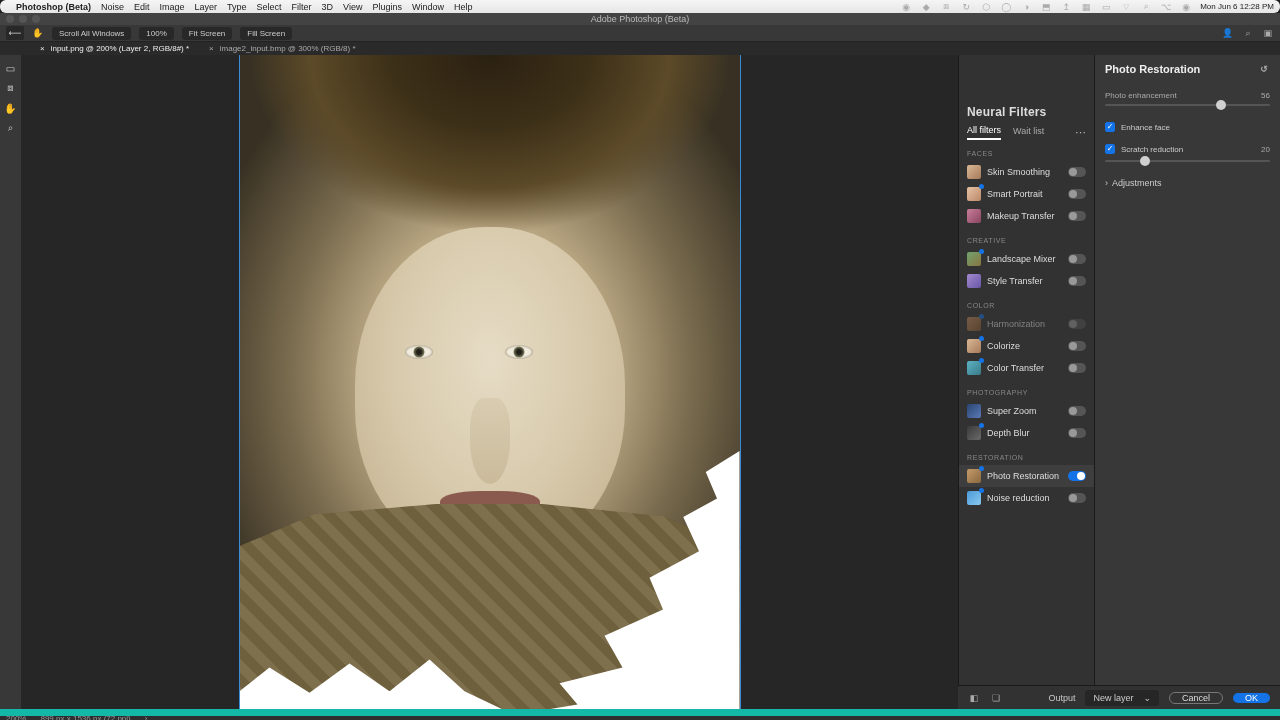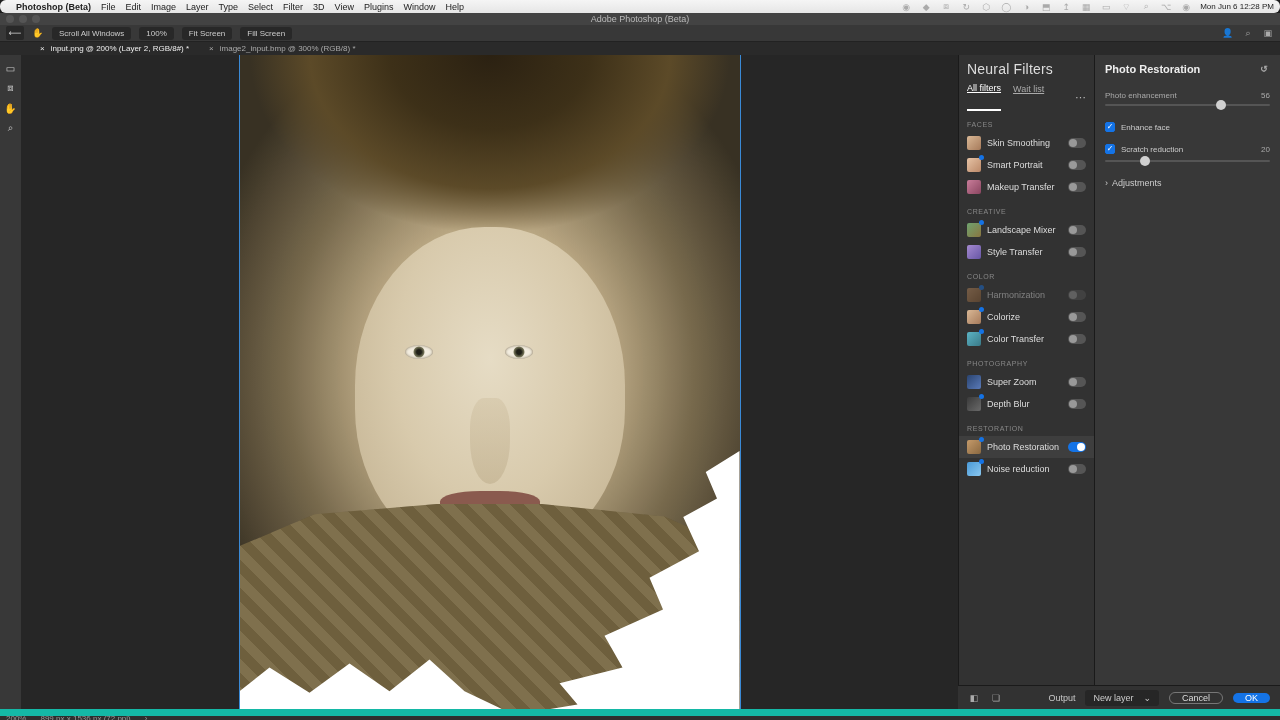--- a/index.html
+++ b/index.html
@@ -53,23 +53,23 @@
 }
 .torn{position:absolute; right:0; bottom:0; width:45%; height:40%; background:#fff;
   clip-path: polygon(100% 0, 85% 8%, 90% 18%, 75% 25%, 82% 38%, 60% 48%, 66% 60%, 40% 70%, 48% 82%, 20% 88%, 28% 96%, 0 100%, 100% 100%);
 }
 .torn2{position:absolute; left:0; bottom:0; width:100%; height:12%; background:#fff;
   clip-path: polygon(0 70%, 6% 40%, 14% 72%, 22% 35%, 30% 70%, 38% 30%, 45% 70%, 55% 100%, 0 100%);
 }
 
 
 .filters-panel { width:136px; background:#323232; display:flex; flex-direction:column; border-left:1px solid #1a1a1a; padding-bottom:4px;}
-.filters-panel .hdr{ font-size:14px; padding:6px 8px 4px; color:#ddd; font-weight:400; letter-spacing:.2px;}
+.filters-panel .hdr{ font-size:12px; padding:6px 8px 4px; color:#ddd; font-weight:700; letter-spacing:.2px;margin-top:44px;}
 .nf-tabs{display:flex; gap:12px; font-size:9px; padding:2px 8px 0; align-items:center;}
-.nf-tabs .t{padding-bottom:16px; color:#aaa; cursor:pointer;text-decoration:underline;}
+.nf-tabs .t{padding-bottom:3px; color:#aaa; cursor:pointer;}
 .nf-tabs .t.active{color:#fff; border-bottom:2px solid #fff;}
 .nf-tabs .more{margin-left:auto; font-size:11px; color:#bbb;}
 .section-lbl{font-size:7px; letter-spacing:.6px; color:#888; padding:10px 8px 4px;}
 .filter-row{display:flex; align-items:center; gap:6px; padding:4px 8px; font-size:9px; color:#ddd;}
 .filter-row.active{background:#3e3e3e;}
 .filter-row.disabled{opacity:.45;}
 .filter-thumb{width:14px; height:14px; border-radius:2px; flex-shrink:0;}
 .toggle{margin-left:auto; width:18px; height:10px; border-radius:6px; position:relative;}
 .toggle.off{background:#555;}
 .toggle.off::after{content:""; position:absolute; left:1px; top:1px; width:8px; height:8px; background:#999; border-radius:50%;}
@@ -119,21 +119,21 @@
 .th-k{background:linear-gradient(135deg,#c49a6a,#8a6840);}
 .th-l{background:linear-gradient(135deg,#4a9ad8,#8ac8f0);}
 </style>
 </head>
 <body>
 
 <div class="mac-menubar">
   <div class="left">
     <span class="apple-logo"></span>
     <b>Photoshop (Beta)</b>
-    <span>File</span>
+    <span>Noise</span>
     <span>Edit</span>
     <span>Image</span>
     <span>Layer</span>
     <span>Type</span>
     <span>Select</span>
     <span>Filter</span>
     <span>3D</span>
     <span>View</span>
     <span>Plugins</span>
     <span>Window</span>

